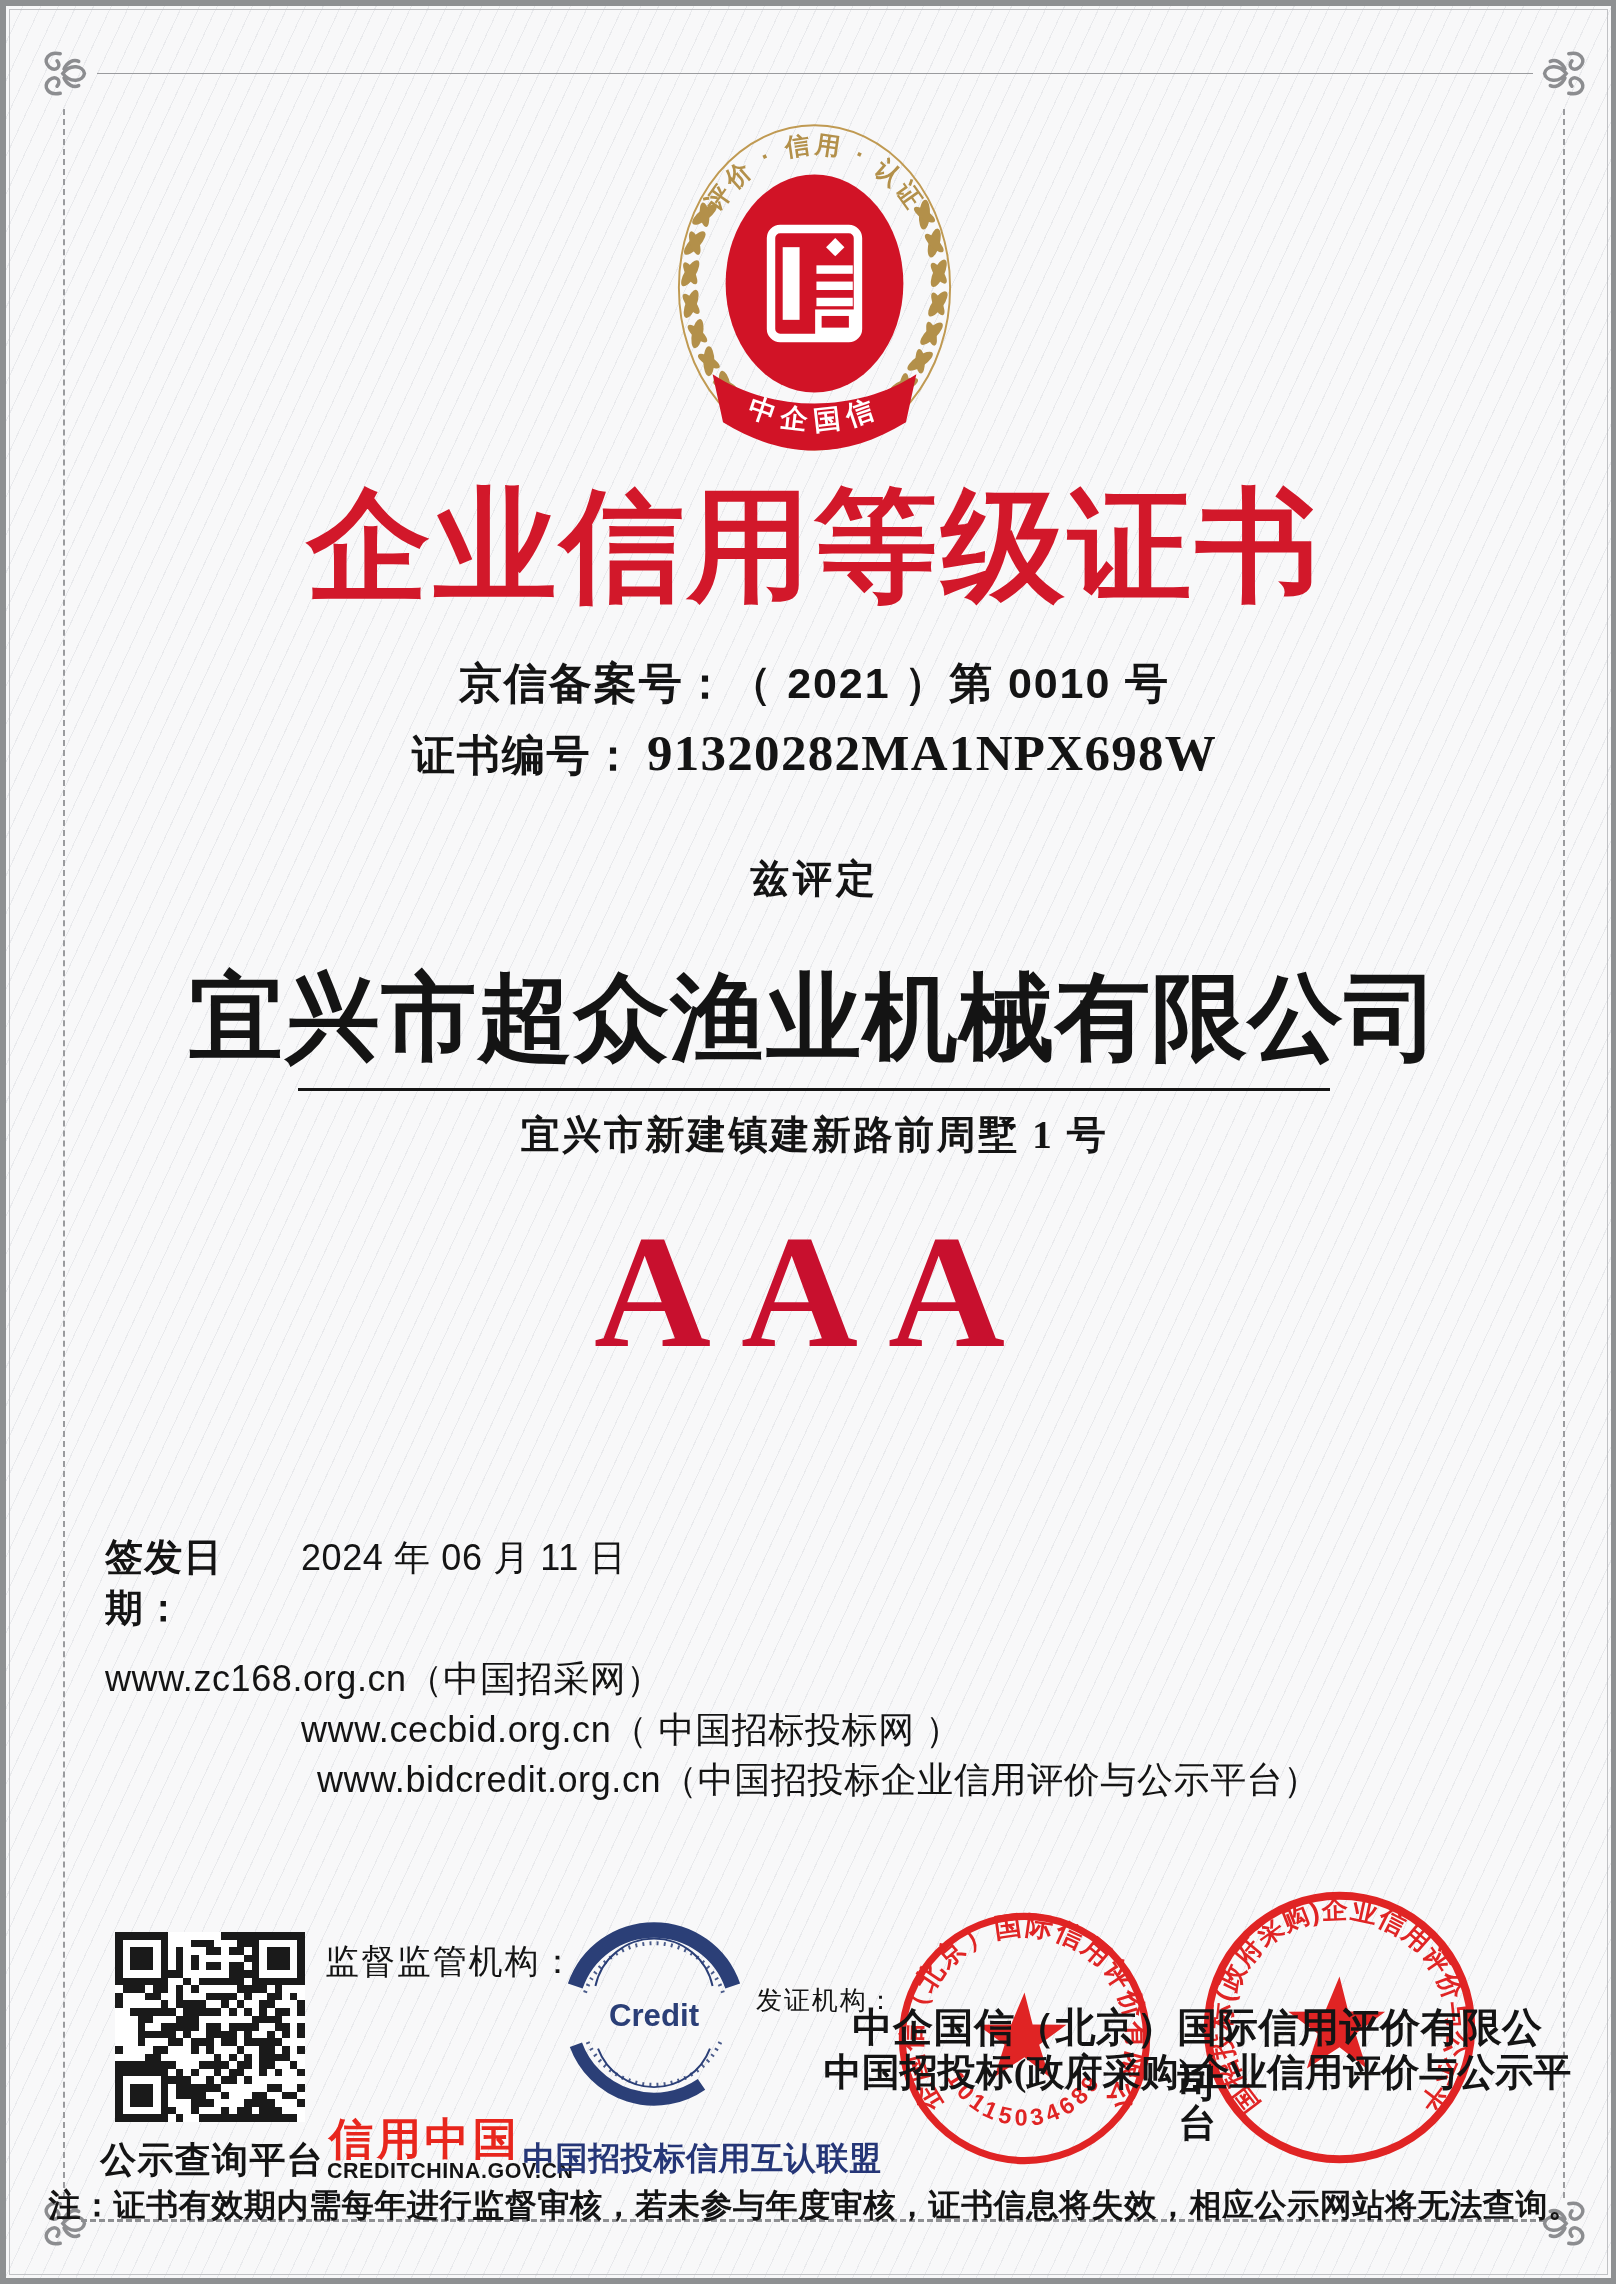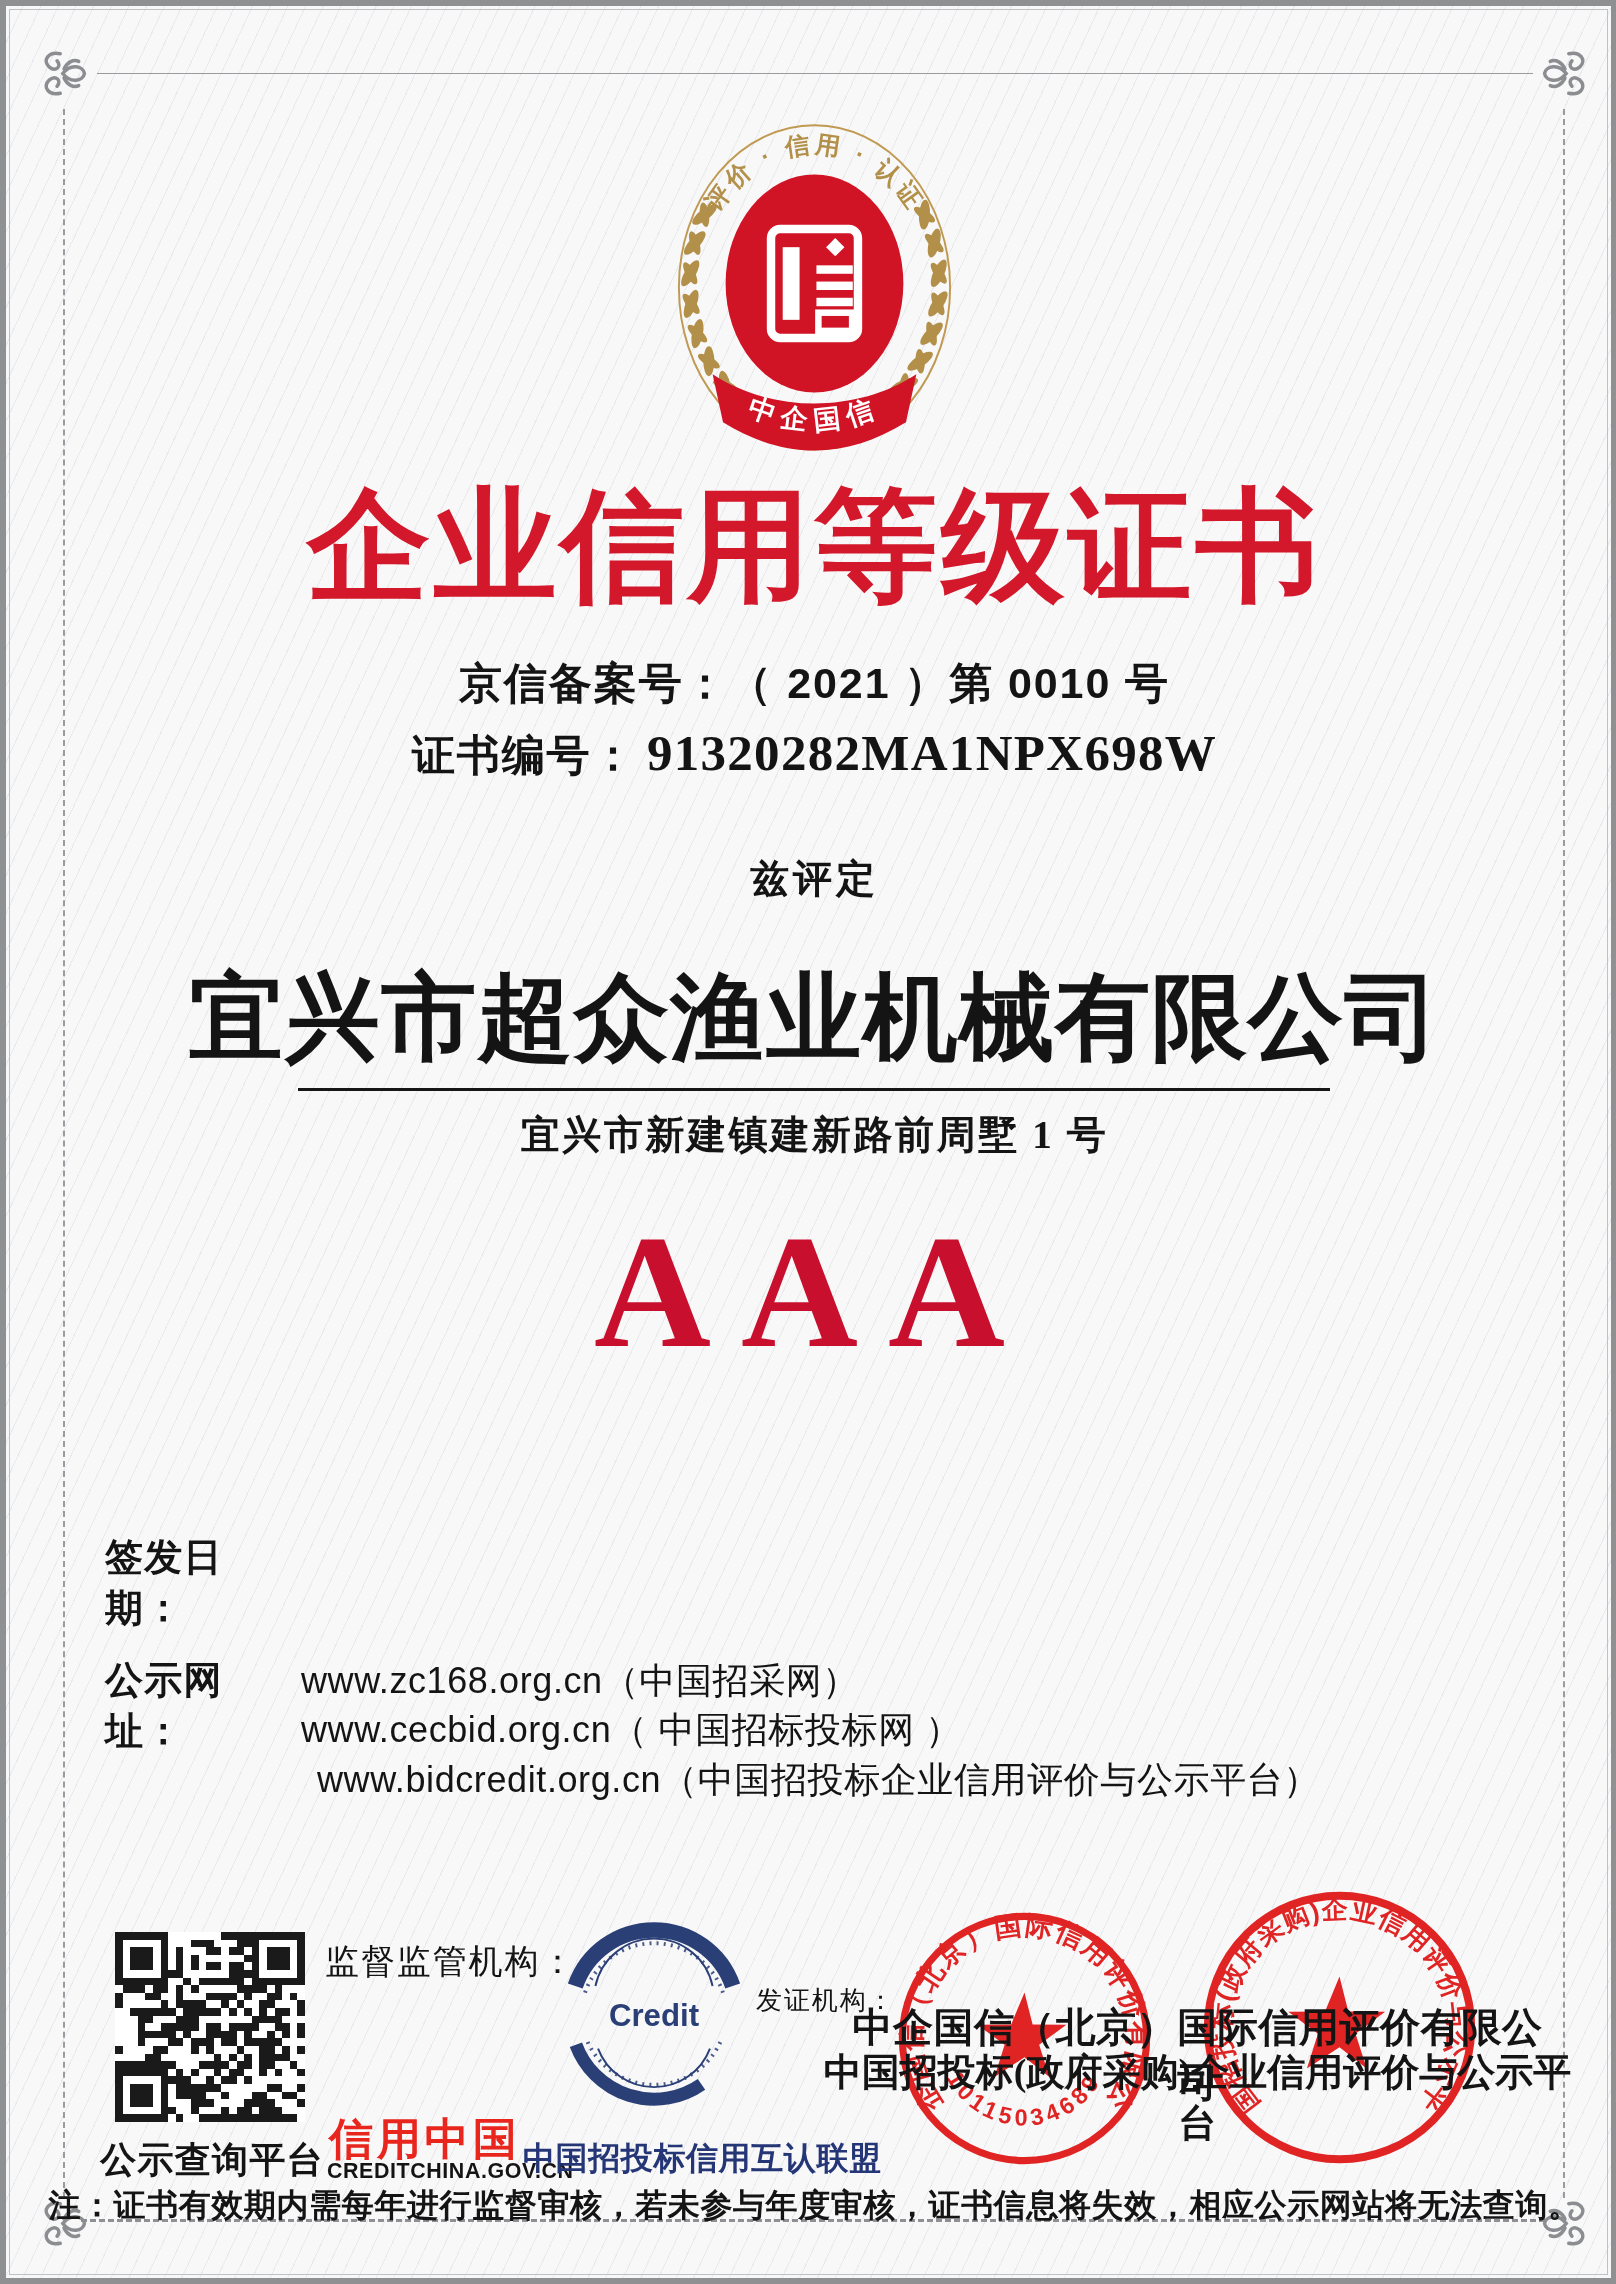--- a/index.html
+++ b/index.html
@@ -212,23 +212,23 @@
   <div class="abs ctr hereby">兹评定</div>
 
   <div class="abs ctr company">宜兴市超众渔业机械有限公司</div>
   <div class="abs company-line"></div>
   <div class="abs ctr address">宜兴市新建镇建新路前周墅 1 号</div>
 
   <div class="abs ctr rating">AAA</div>
 
   <div class="abs inforow r1">
     <span class="lbl">签发日期：</span>
+    <span class="val">2024 年 06 月 11 日</span>
   </div>
   <div class="abs inforow r3">
-    <span class="lbl">公示网址：</span>
     <span class="val">www.zc168.org.cn（中国招采网）</span>
   </div>
   <div class="abs inforow r4">
     <span class="val">www.cecbid.org.cn（ 中国招标投标网 ）</span>
   </div>
   <div class="abs inforow r5">
     <span class="val">www.bidcredit.org.cn（中国招投标企业信用评价与公示平台）</span>
   </div>
 
   <svg class="abs qr" id="qr" viewBox="0 0 25 25" shape-rendering="crispEdges">

